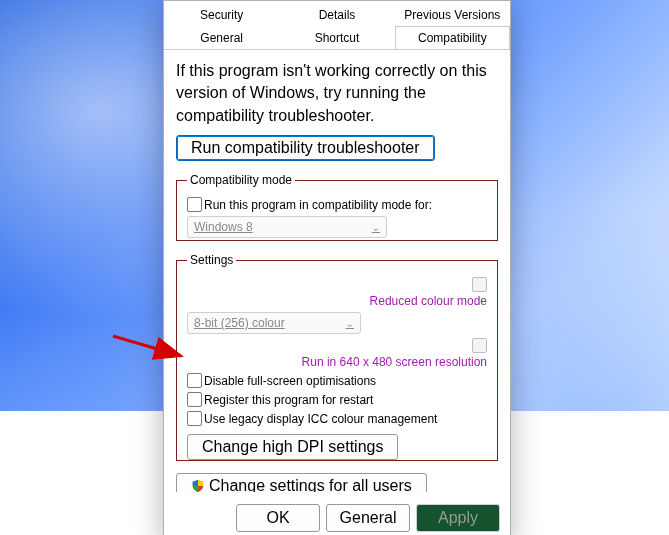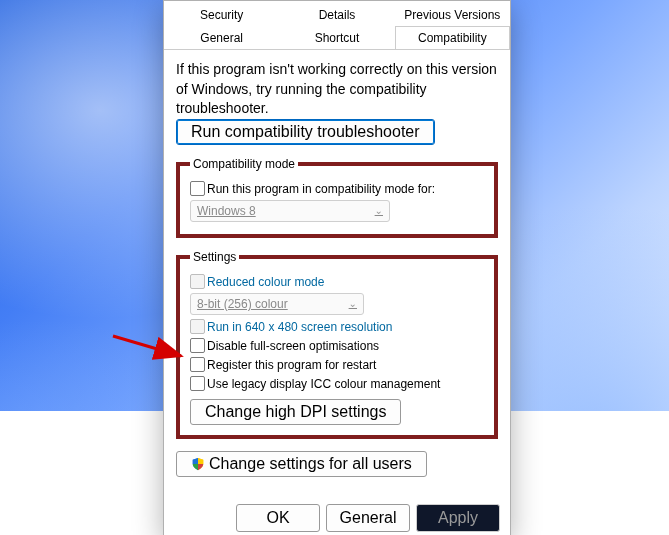--- a/index.html
+++ b/index.html
@@ -43,59 +43,59 @@
     position: relative;
   }
   .tab.active {
     background: #fff;
     border-color: #ccc;
     z-index: 2;
   }
   .tab-content {
     padding: 10px 12px 0 12px;
   }
-  .intro { font-size: 14px; line-height: 1.4; }
+  .intro { font-size: 16px; line-height: 1.4; margin-bottom: 8px; }
   .btn {
     display: inline-block;
     border: 1px solid #999;
     border-radius: 3px;
     background: #fdfdfd;
     font-size: 16px;
     padding: 3px 14px;
     cursor: default;
   }
   .btn.highlight { border-color: #0067c0; box-shadow: inset 0 0 0 1px #0078d4; }
   .link {
     color: #0067c0;
     text-decoration: underline;
     font-size: 12px;
     cursor: pointer;
     display: inline-block;
     margin-top: 8px;
   }
   fieldset.group {
-    border: 4px solid #7f1d1d;
+    border: 1px solid #7f1d1d;
     border-radius: 0;
     margin: 12px 0 0 0;
-    padding: 6px 10px 10px 10px;
+    padding: 6px 10px 0 10px;
     position: relative;
   }
   fieldset.group > legend {
     font-size: 12px;
     padding: 0 3px;
     color: #000;
   }
   .check-row {
     display: flex;
     align-items: flex-end;
     gap: 2px;
     font-size: 12px;
     margin: 4px 0;
   }
-  .check-row.disabled { color: #0369a1; }
+  .check-row.disabled { color: #a21caf; flex-direction: column; }
   .chk {
     width: 13px; height: 13px;
     border: 1px solid #7a7a7a;
     border-radius: 2px;
     background: #fff;
     flex: none;
   }
   .check-row.disabled .chk { border-color: #bdbdbd; background: #f4f4f4; }
   .select {
     width: 186px;
@@ -125,21 +125,21 @@
     left: 0; right: 0; bottom: 0;
     height: 44px;
     display: flex;
     justify-content: flex-end;
     align-items: center;
     gap: 6px;
     padding: 0 10px;
     background: #fff;
   }
   .bottom-bar .btn { min-width: 62px; text-align: center; padding: 4px 10px; margin-top: 8px; }
-  .bottom-bar .btn.disabled { color: #9a9a9a; border-color: #cfcfcf; background: #0f172a; }
+  .bottom-bar .btn.disabled { color: #9a9a9a; border-color: #cfcfcf; background: #14532d; }
   
   .arrow {
     position: absolute;
     left: 111px; top: 333px;
     width: 80px; height: 30px;
     pointer-events: none;
   }
 </style>
 </head>
 <body>

